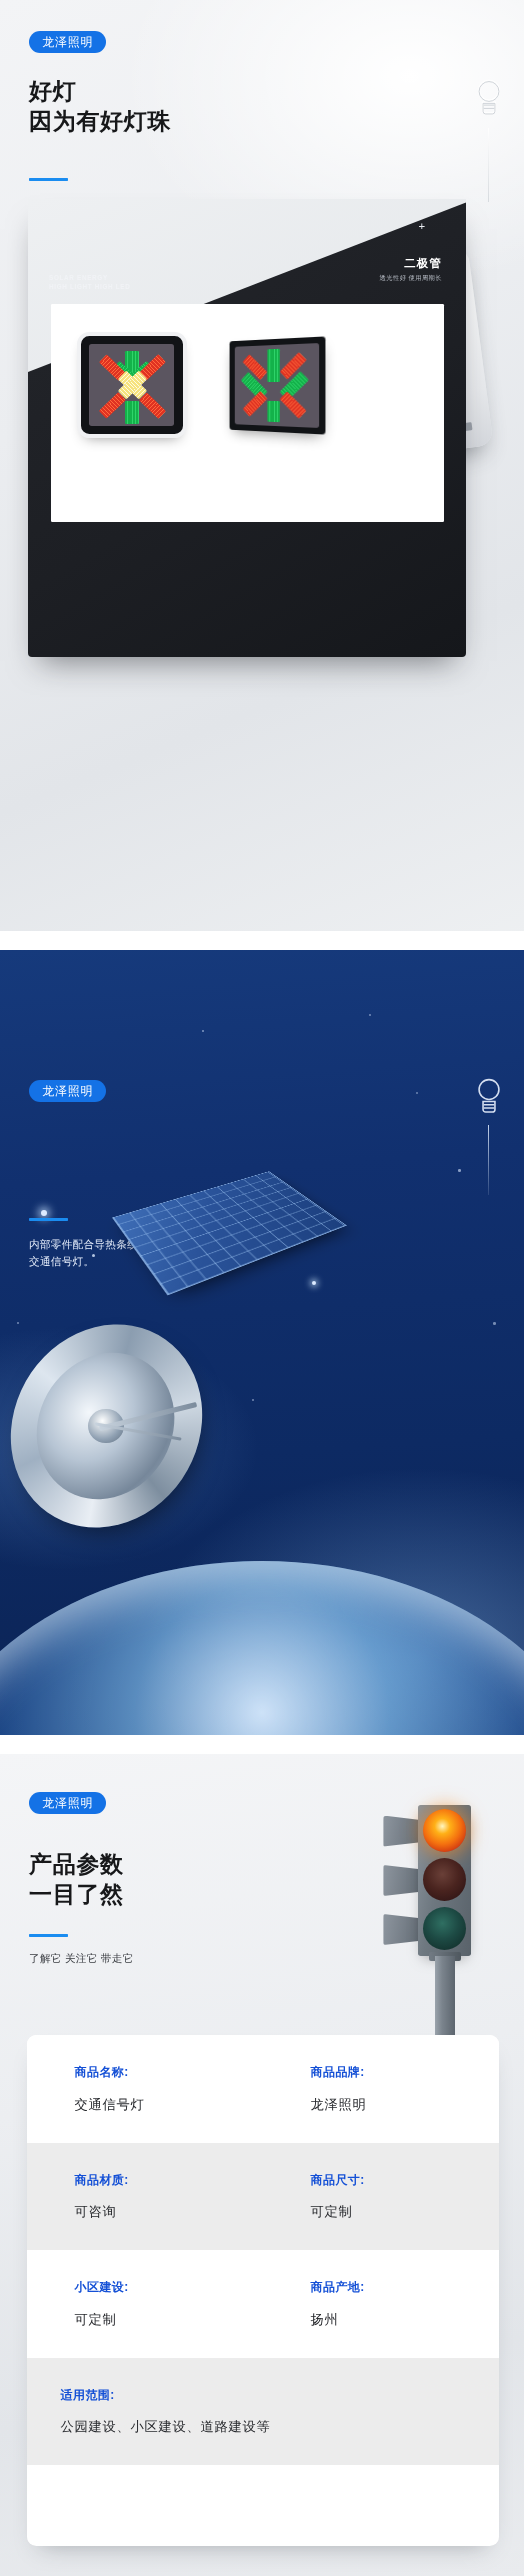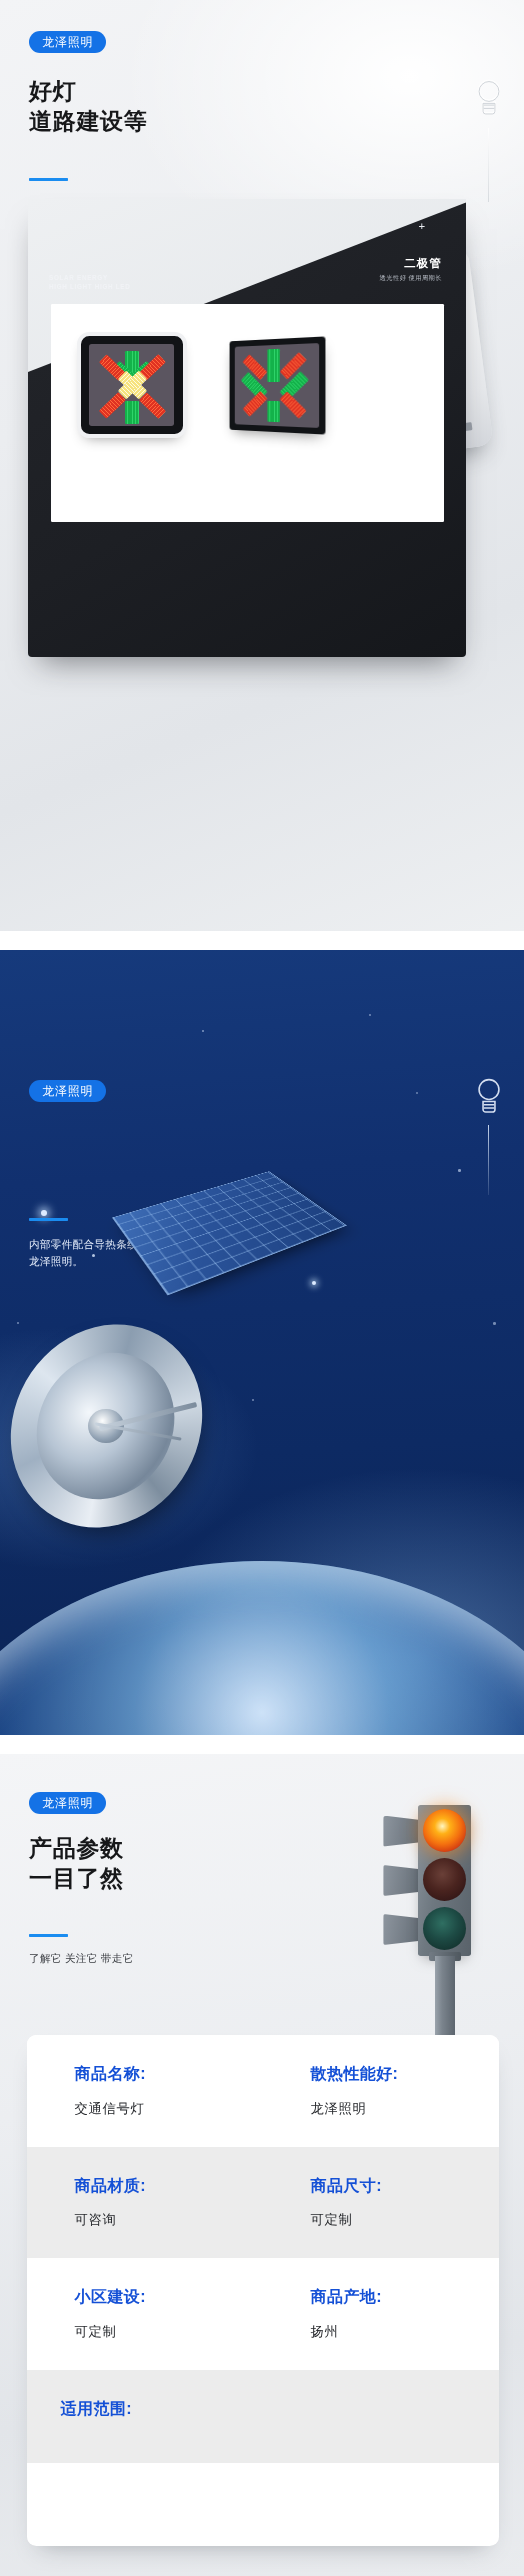--- a/index.html
+++ b/index.html
@@ -210,21 +210,21 @@
     border:1.3px solid #7fa5d8;
   }
 
   
   .sec3 {
     position:absolute; top:1753px; left:0; width:525px; height:823px;
     background:linear-gradient(170deg,#f4f5f7 0%,#eceef1 40%,#e2e5e9 74%,#e9ebee 100%);
     overflow:hidden;
   }
   .sec3-head { position:absolute; left:29px; top:39px; }
-  .sec3-title{ position:absolute; left:29px; top:80px; }
+  .sec3-title{ position:absolute; left:29px; top:96px; }
   .sec3-rule { position:absolute; left:29px; top:181px; }
   .sec3-sub  { position:absolute; left:29px; top:197px; }
 
   
   .tl { position:absolute; left:398px; top:52px; width:86px; height:239px; }
   .tl-box {
     position:absolute; left:20px; top:0; width:53px; height:151px;
     background:linear-gradient(100deg,#8b949d 0%,#6e7880 40%,#59626a 100%);
     border-radius:2.7px;
     box-shadow:0 6.6px 14.6px -6.6px rgba(0,0,0,.5);
@@ -255,40 +255,40 @@
   .spec-card {
     position:absolute; left:26.6px; top:282px; width:472px; height:511px;
     background:#ffffff; border-radius:9.3px; overflow:hidden;
     box-shadow:0 12px 22.6px -13.3px rgba(40,45,55,.35);
   }
   .spec-row { display:flex; width:100%; }
   .spec-row.alt { background:#ececec; }
   .spec-row.white { background:#ffffff; }
   .spec-cell { width:50%; padding:29px 0 29px 48px; }
   .spec-cell.full { width:100%;padding-left:34px; }
-  .spec-key { color:#1450d6; font-size:16px; font-weight:700; letter-spacing:0.4px; margin-bottom:14.6px; }
+  .spec-key { color:#1450d6; font-size:12px; font-weight:700; letter-spacing:0.4px; margin-bottom:14.6px; }
   .spec-val { color:#26282c; font-size:13.3px; letter-spacing:0.7px; }
 
   
   .gap { position:absolute; left:0; width:525px; height:18.6px; background:#ffffff; }
 </style>
 </head>
 <body>
 
 <div class="page">
 
   <section class="sec1">
 
     <div class="sec1-head">
       <span class="brand-pill">龙泽照明</span>
     </div>
 
     <div class="sec1-title headline">
       <div>好灯</div>
-      <div>道路建设等</div>
+      <div>因为有好灯珠</div>
     </div>
 
     <div class="sec1-rule rule"></div>
 
     <div class="sec1-sub subcopy">
       <div>采用四元素亮光发光二极管，</div>
       <div>使用周期长, 低能耗</div>
     </div>
 
     <div class="bulb-icon">
@@ -379,21 +379,21 @@
 
     <div class="sec2-head">
       <span class="brand-pill">龙泽照明</span>
     </div>
 
 
     <div class="sec2-rule rule"></div>
 
     <div class="sec2-sub subcopy light">
       <div>内部零件配合导热条纹散热更快,</div>
-      <div>龙泽照明。</div>
+      <div>交通信号灯。</div>
     </div>
 
     <div class="bulb-icon2">
       <svg viewBox="0 0 42 62" width="28" height="41">
         <g fill="none" stroke="#eaf2ff" stroke-width="2.4" opacity=".9">
           <circle cx="21" cy="22" r="15"></circle>
           <path d="M12 40 h18 v12 a4 4 0 0 1 -4 4 h-10 a4 4 0 0 1 -4 -4 z"></path>
           <path d="M13 45 h16 M13 50 h16"></path>
         </g>
       </svg>
@@ -445,21 +445,21 @@
     </div>
 
     <div class="spec-card">
 
       <div class="spec-row white">
         <div class="spec-cell">
           <div class="spec-key">商品名称:</div>
           <div class="spec-val">交通信号灯</div>
         </div>
         <div class="spec-cell">
-          <div class="spec-key">散热性能好:</div>
+          <div class="spec-key">商品品牌:</div>
           <div class="spec-val">龙泽照明</div>
         </div>
       </div>
 
       <div class="spec-row alt">
         <div class="spec-cell">
           <div class="spec-key">商品材质:</div>
           <div class="spec-val">可咨询</div>
         </div>
         <div class="spec-cell">
@@ -475,20 +475,21 @@
         </div>
         <div class="spec-cell">
           <div class="spec-key">商品产地:</div>
           <div class="spec-val">扬州</div>
         </div>
       </div>
 
       <div class="spec-row alt">
         <div class="spec-cell full">
           <div class="spec-key">适用范围:</div>
+          <div class="spec-val">公园建设、小区建设、道路建设等</div>
         </div>
       </div>
 
     </div>
   </section>
 
   <div class="gap" style="top:931px;"></div>
   <div class="gap" style="top:1735px;"></div>
 
 </div>

